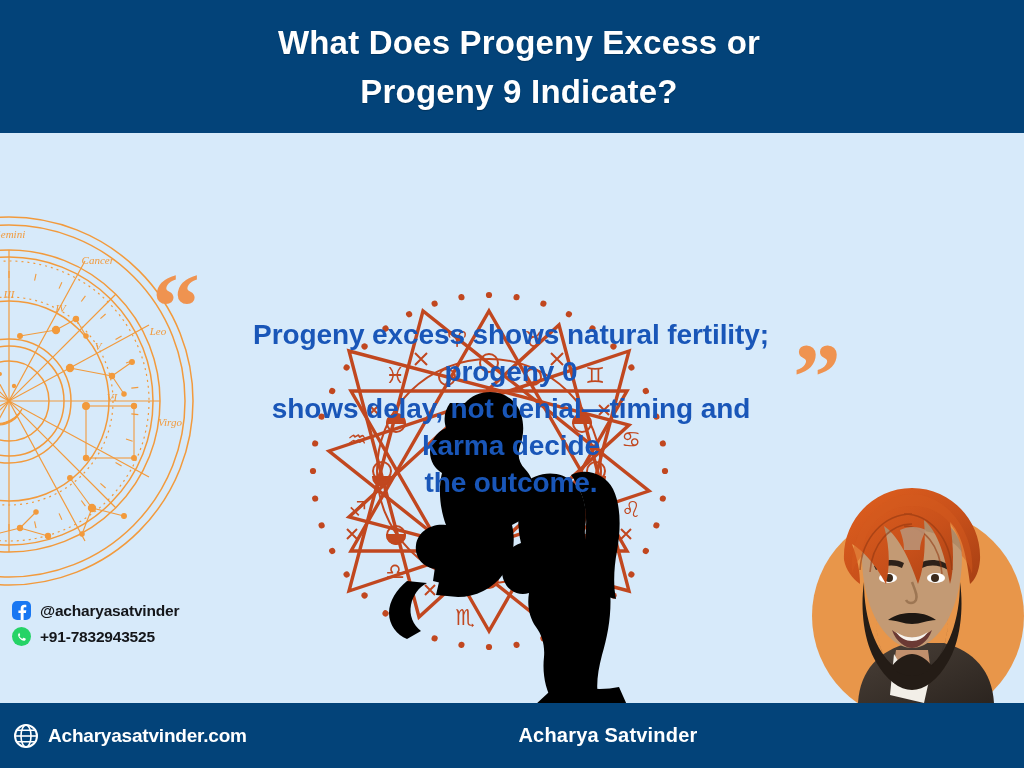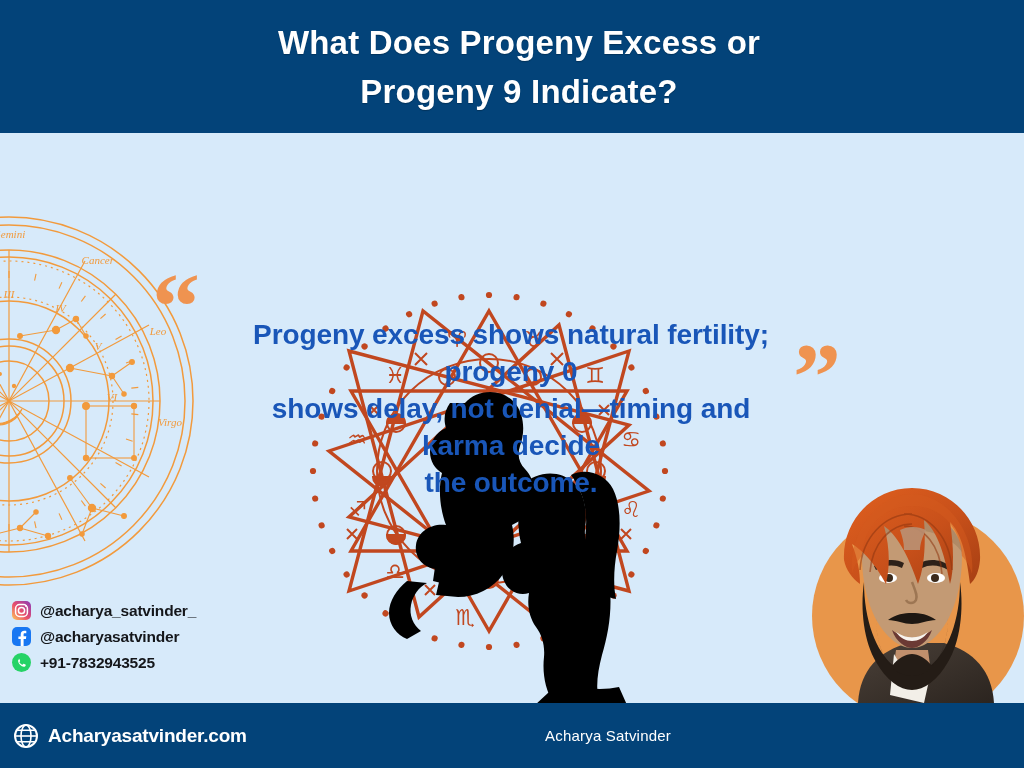--- a/index.html
+++ b/index.html
@@ -66,21 +66,21 @@
     position:absolute;left:0;top:703px;width:1024px;height:65px;background:#034379;padding-left:36px;
   }
   .footer-site{position:absolute;left:14px;top:21px;display:flex;align-items:center;}
   .globe-ico{width:24px;height:24px;margin-right:10px;flex:0 0 24px;}
   .footer-site-text{color:#ffffff;font-size:19px;font-weight:bold;letter-spacing:-.2px;white-space:nowrap;}
   .footer-name{
     position:absolute;left:0;top:703px;width:1024px;height:65px;
     display:flex;align-items:center;justify-content:center;pointer-events:none;
   }
   .footer-name span{
-    color:#ffffff;font-size:15px;font-weight:normal;letter-spacing:.2px;
+    color:#ffffff;font-size:20px;font-weight:bold;letter-spacing:.2px;
     transform:translateX(96px);
   }
 </style>
 </head>
 <body>
 
 <div class="poster">
 
   <div class="header">
     <div class="header-title">What Does Progeny Excess or</div>
@@ -389,38 +389,20 @@
     <div class="quote-close">”</div>
     <div class="quote-text">
       <div>Progeny excess shows natural fertility; progeny 0</div>
       <div>shows delay, not denial—timing and karma decide</div>
       <div>the outcome.</div>
     </div>
 
     <div class="social">
 
 
-      <div class="social-row">
-        <span class="social-ico">
-          <svg width="19" height="19" viewBox="0 0 19 19">
-            <defs>
-                <linearGradient id="ig" x1="0" y1="1" x2="1" y2="0">
-              <stop offset="0%" stop-color="#fdcb5c"></stop>
-                  <stop offset="45%" stop-color="#e94f6b"></stop>
-                  <stop offset="100%" stop-color="#8a3ab9"></stop>
-            </linearGradient>
-              </defs>
-            <rect x="0" y="0" width="19" height="19" rx="5" fill="url(#ig)"></rect>
-            <rect x="3.6" y="3.6" width="11.8" height="11.8" rx="4" fill="none" stroke="#ffffff" stroke-width="1.5"></rect>
-            <circle cx="9.5" cy="9.5" r="3.1" fill="none" stroke="#ffffff" stroke-width="1.5"></circle>
-            <circle cx="14" cy="5" r="1" fill="#ffffff"></circle>
-          </svg>
-        </span>
-        <span class="social-label">@acharya_satvinder_</span>
-      </div>
 
       <div class="social-row">
         <span class="social-ico">
           <svg width="19" height="19" viewBox="0 0 19 19">
               <rect x="0" y="0" width="19" height="19" rx="5" fill="#1877f2"></rect>
             <path d="M11.6 19v-7h2.3l.4-2.7h-2.7V7.6c0-.8.2-1.3 1.3-1.3h1.4V3.9c-.2 0-1.1-.1-2.1-.1-2.1 0-3.5 1.3-3.5 3.6v2H6.4V12h2.3v7z" fill="#ffffff"></path>
             </svg>
         </span>
         <span class="social-label">@acharyasatvinder</span>
       </div>

